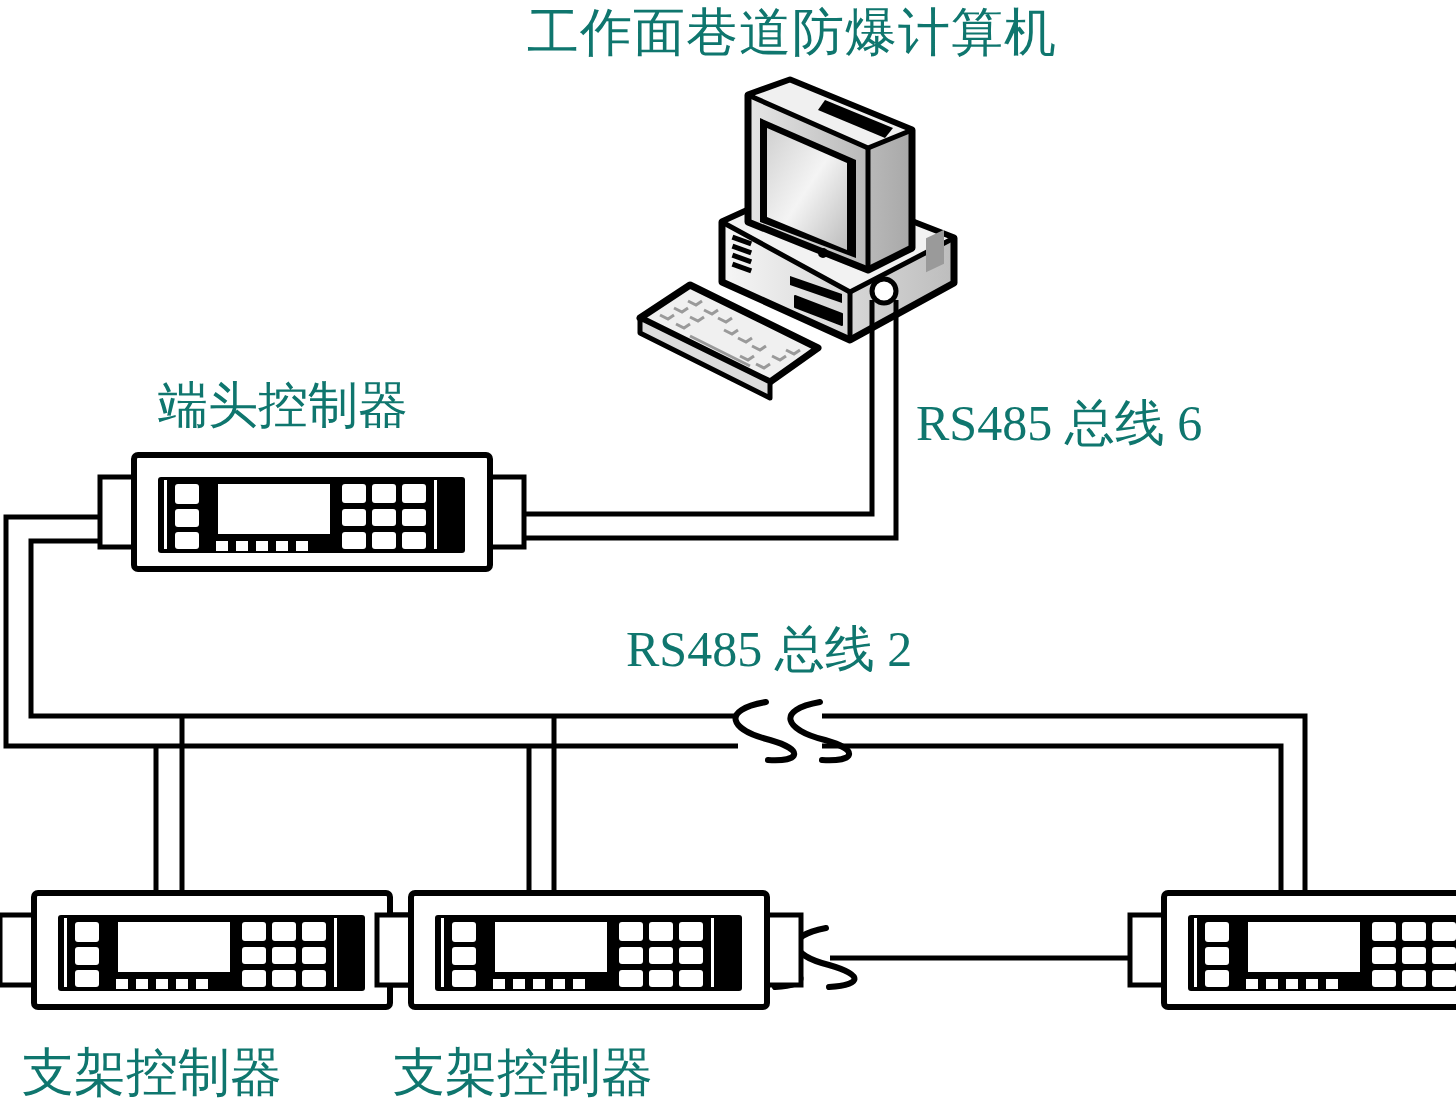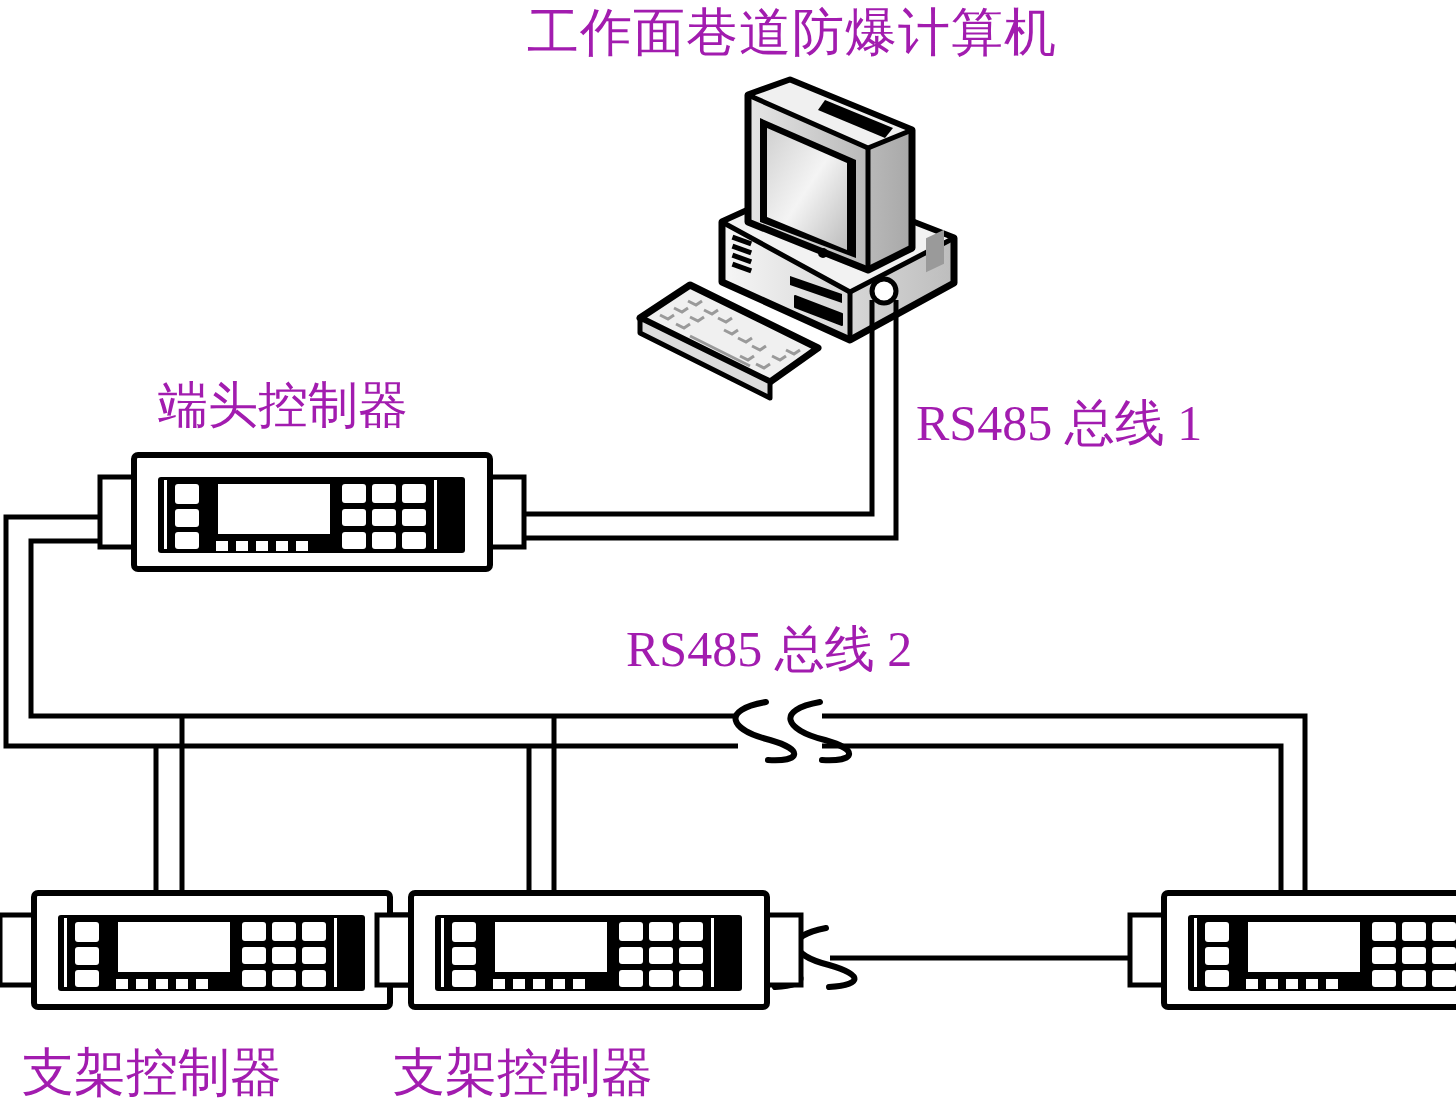--- a/index.html
+++ b/index.html
@@ -1,19 +1,19 @@
 <!DOCTYPE html>
 <html><head>
 <meta charset="utf-8">
 <style>
   html, body { margin: 0; padding: 0; background: #ffffff; }
   body { width: 1456px; height: 1108px; position: relative; overflow: hidden;
          font-family: "DejaVu Serif", "Liberation Serif", serif; color: #000; }
   #diagram { position: absolute; left: 0; top: 0; }
-  .lbl { position: absolute; white-space: nowrap; color: #a21caf; line-height: 1; }
+  .lbl { position: absolute; white-space: nowrap; color: #0f766e; line-height: 1; }
   .title { left: 527px; top: 6px; font-size: 52px; letter-spacing: 1px; }
   .head-label { left: 158px; top: 380px; font-size: 50px; text-align: center; }
   .bus1 { left: 916px; top: 398px; font-size: 50px; font-family: "Liberation Serif", "DejaVu Serif", serif; }
   .bus2 { left: 618px; top: 624px; font-size: 50px; font-family: "Liberation Serif", "DejaVu Serif", serif; margin-left: 8px; }
   .sup1 { left: 22px; top: 1046px; font-size: 52px; }
   .sup2 { left: 393px; top: 1046px; font-size: 52px; }
 </style>
 </head>
 <body>
 
@@ -138,16 +138,16 @@
   </g>
 
   <use href="#ctrl" x="134" y="455"></use>
   <use href="#ctrl" x="34" y="893" transform="scale(1)"></use>
   <use href="#ctrl" x="411" y="893"></use>
   <use href="#ctrl" x="1164" y="893"></use>
 </svg>
 
 <div class="lbl title">工作面巷道防爆计算机</div>
 <div class="lbl head-label">端头控制器</div>
-<div class="lbl bus1">RS485 总线 1</div>
+<div class="lbl bus1">RS485 总线 6</div>
 <div class="lbl bus2">RS485 总线 2</div>
 <div class="lbl sup1">支架控制器</div>
 <div class="lbl sup2">支架控制器</div>
 
 </body></html>

